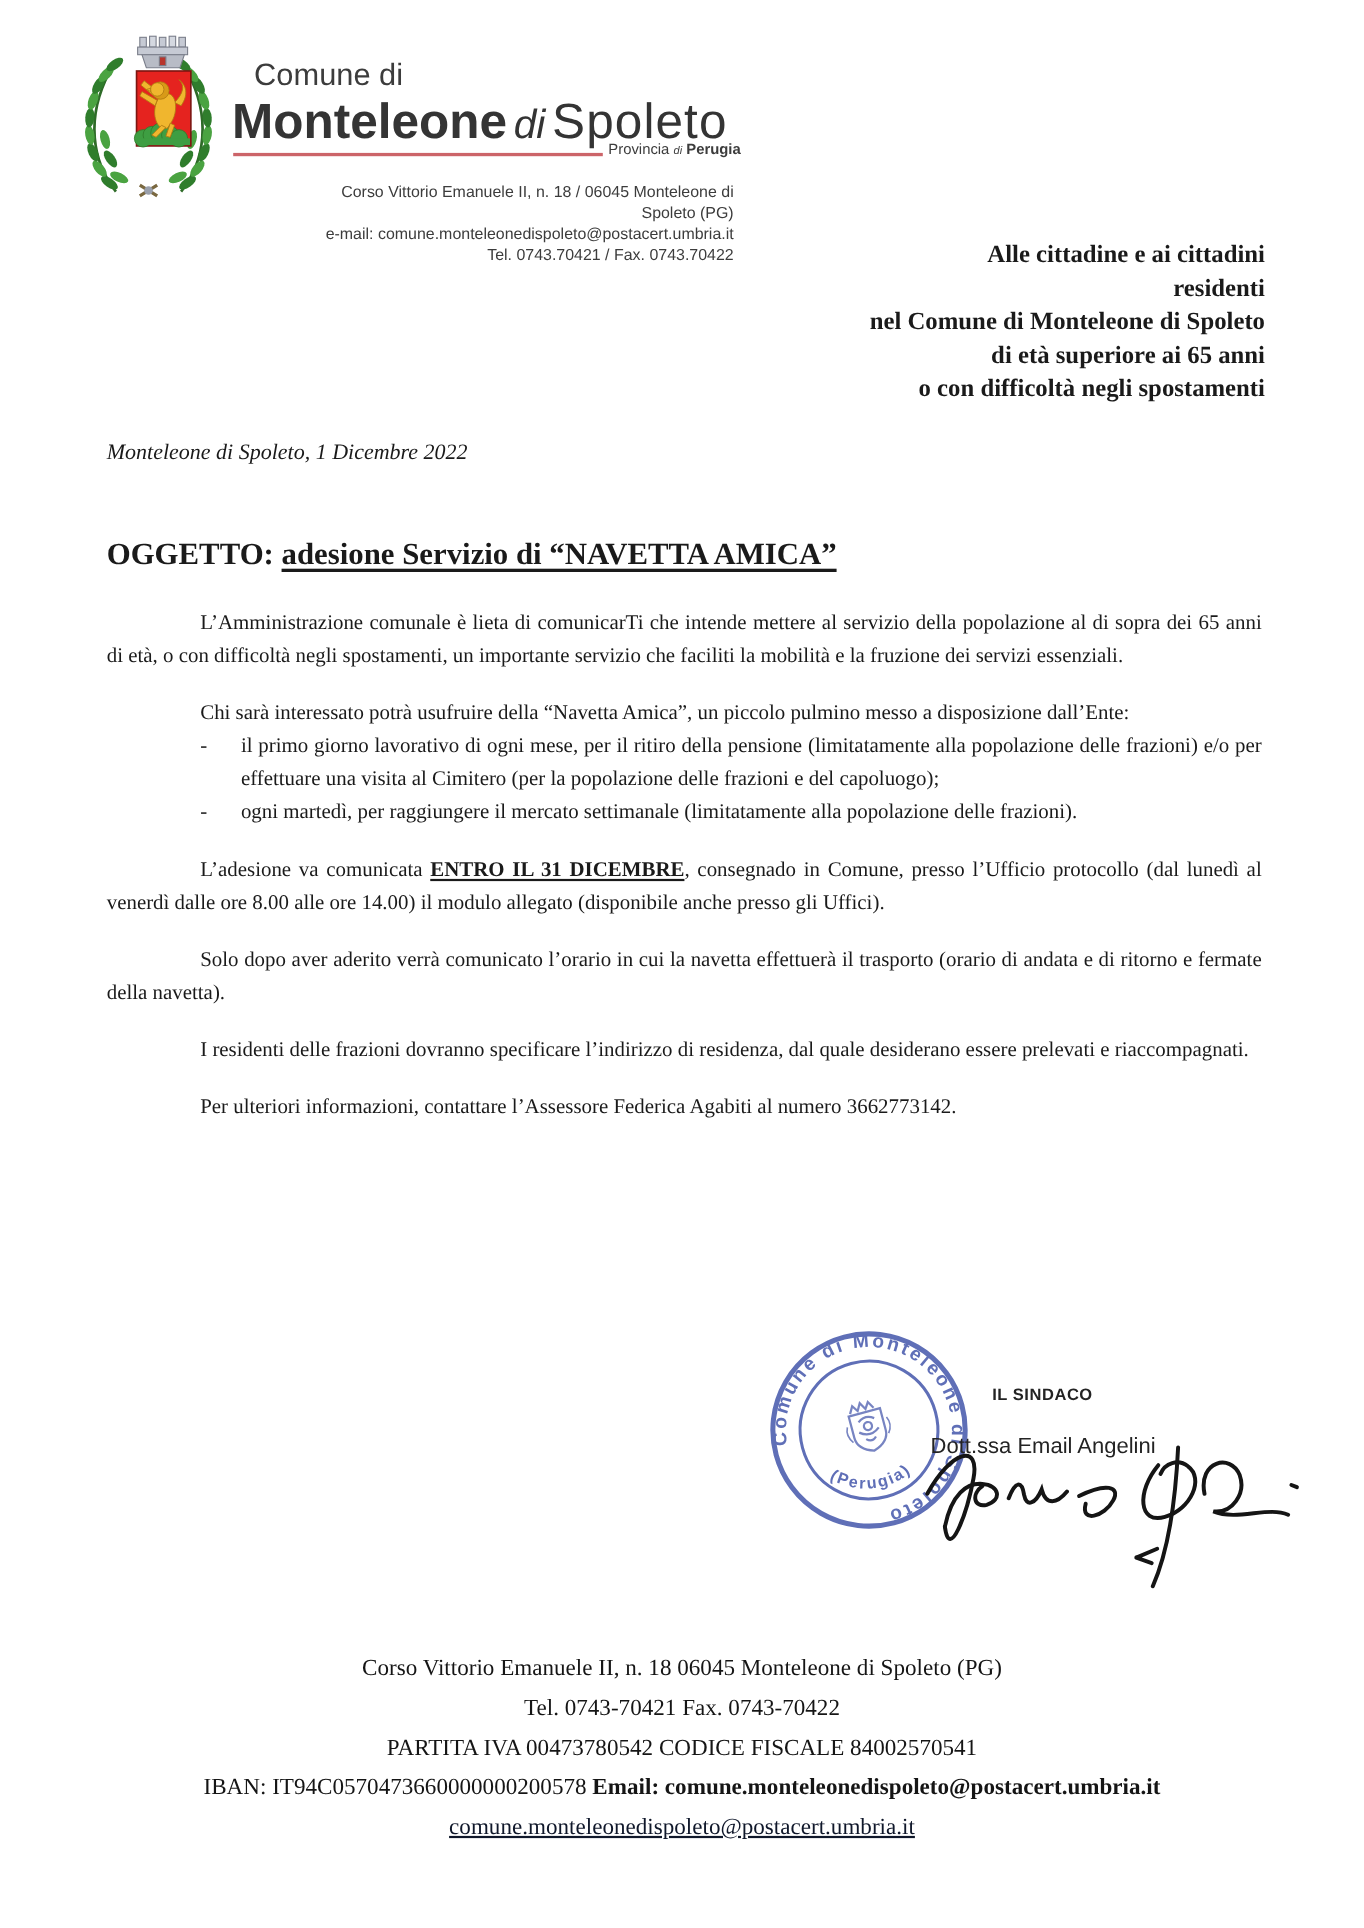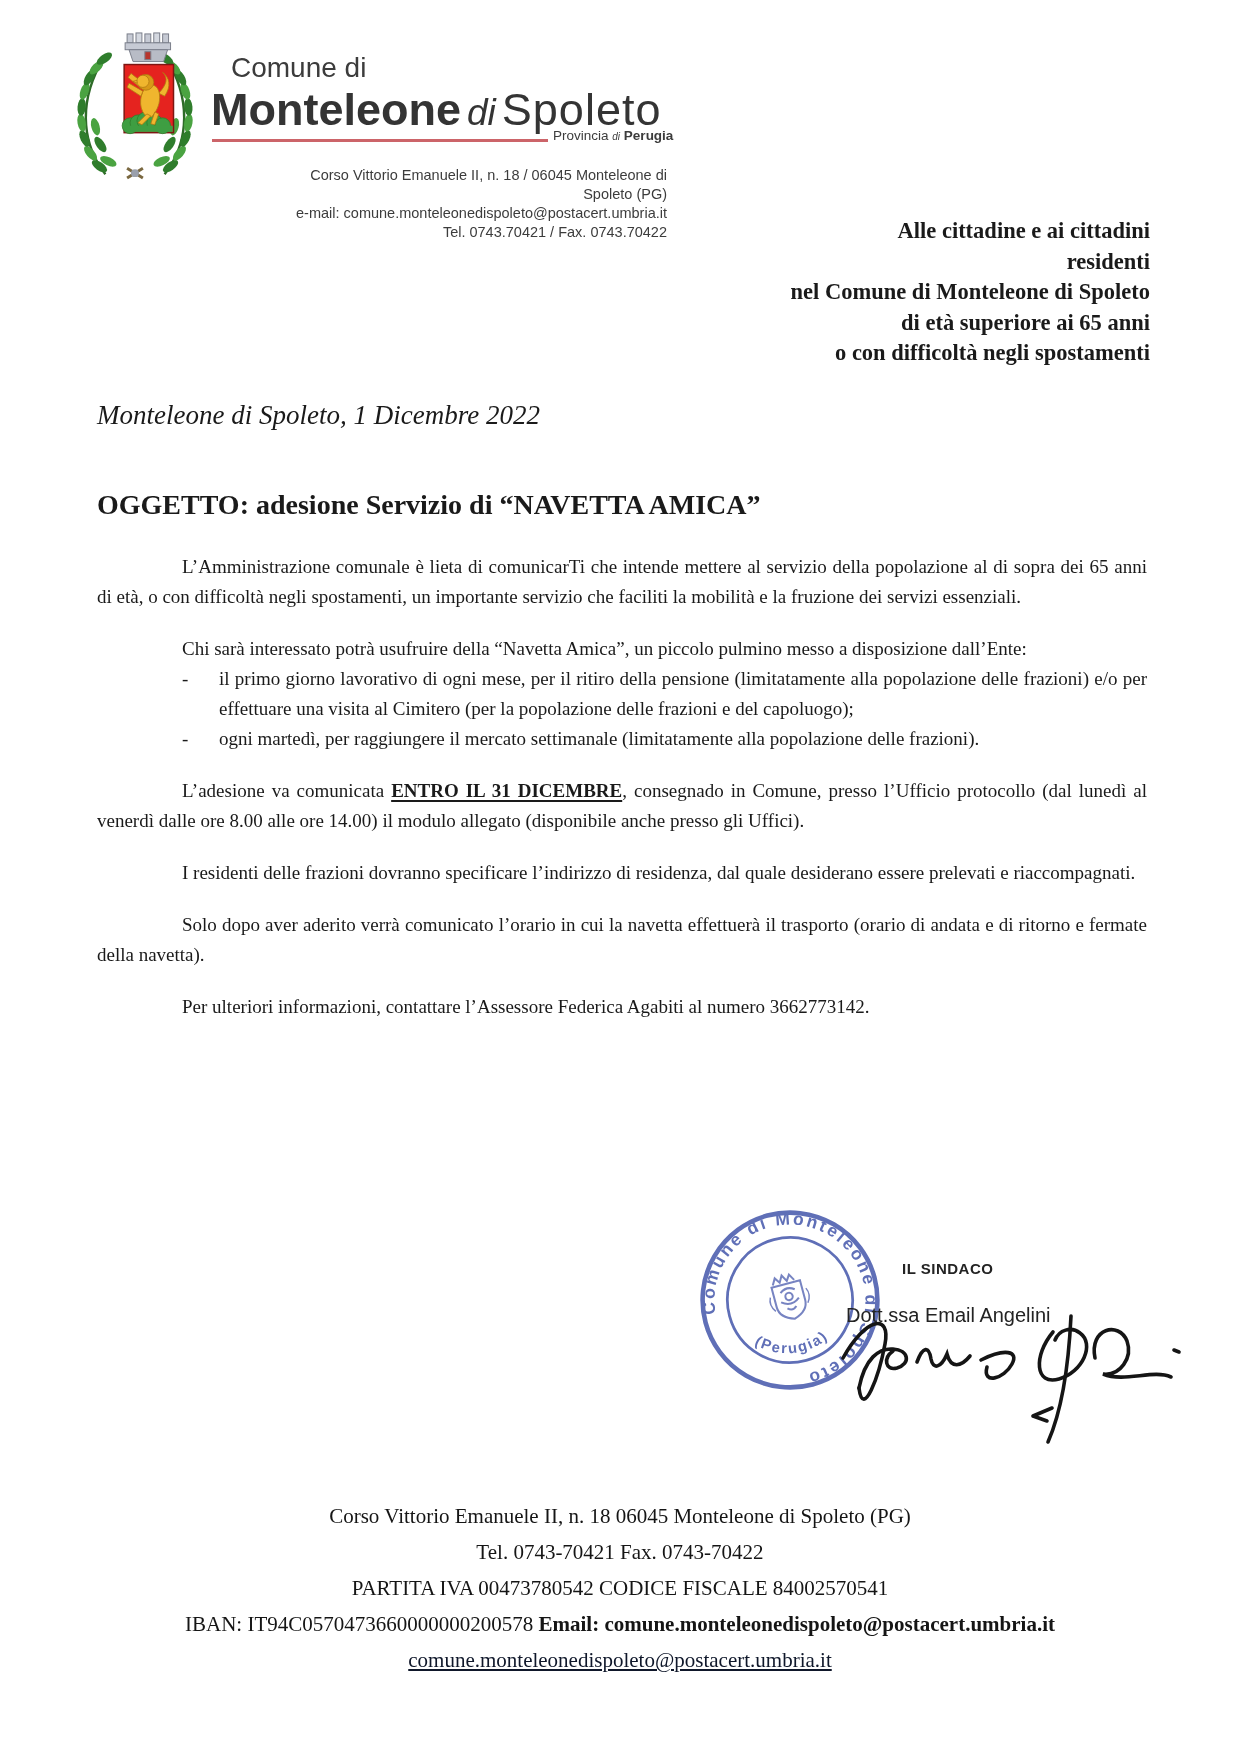--- a/index.html
+++ b/index.html
@@ -25,23 +25,23 @@
   .hdr-prov{position:absolute;left:553px;top:128px;white-space:nowrap;
     font-family:"Liberation Sans",sans-serif;font-size:13.5px;color:#3c3c3c;}
   .hdr-prov .p-di{font-style:italic;font-size:10px;}
   .hdr-prov .p-bold{font-weight:bold;}
   .hdr-address{position:absolute;left:277px;top:166px;width:390px;text-align:right;
     font-family:"Liberation Sans",sans-serif;font-size:14.5px;line-height:19px;color:#3c3c3c;}
   
   .recipient{position:absolute;left:97px;top:216px;width:1053px;text-align:right;
     font-weight:bold;font-size:22.5px;line-height:30.5px;}
   
-  .dateline{position:absolute;left:97px;top:400px;font-style:italic;font-size:27px;}
+  .dateline{position:absolute;left:97px;top:400px;font-style:italic;font-size:20px;}
   .subject{position:absolute;left:97px;top:489px;font-weight:bold;font-size:28px;white-space:nowrap;}
-  .subject .subj-underl{text-decoration-thickness:2.5px;text-underline-offset:4px;}
+  .subject .subj-underl{text-decoration:underline;text-decoration-thickness:2.5px;text-underline-offset:4px;}
   
   .body-text{position:absolute;left:97px;top:552px;width:1050px;
     font-size:19px;line-height:30px;text-align:justify;}
   .body-text p{margin:0 0 22px 0;text-indent:85px;}
   .body-text p.no-gap{margin-bottom:0;}
   .bullets{margin:0 0 22px 0;}
   .bullet{position:relative;padding-left:122px;text-align:justify;}
   .bullet .dash{position:absolute;left:85px;top:0;}
   .bold-u{font-weight:bold;text-decoration:underline;text-decoration-thickness:2px;text-underline-offset:3px;}
   
@@ -162,22 +162,22 @@
   <div class="subject"><span>OGGETTO:</span> <span class="subj-underl">adesione Servizio di “NAVETTA AMICA”</span></div>
 
   <div class="body-text">
     <p>L’Amministrazione comunale è lieta di comunicarTi che intende mettere al servizio della popolazione al di sopra dei 65 anni di età, o con difficoltà negli spostamenti, un importante servizio che faciliti la mobilità e la fruzione dei servizi essenziali.</p>
     <p class="no-gap">Chi sarà interessato potrà usufruire della “Navetta Amica”, un piccolo pulmino messo a disposizione dall’Ente:</p>
     <div class="bullets">
       <div class="bullet"><span class="dash">-</span><span>il primo giorno lavorativo di ogni mese, per il ritiro della pensione (limitatamente alla popolazione delle frazioni) e/o per effettuare una visita al Cimitero (per la popolazione delle frazioni e del capoluogo);</span></div>
       <div class="bullet"><span class="dash">-</span><span>ogni martedì, per raggiungere il mercato settimanale (limitatamente alla popolazione delle frazioni).</span></div>
     </div>
     <p><span>L’adesione va comunicata </span><span class="bold-u">ENTRO IL 31 DICEMBRE</span><span>, consegnado in Comune, presso l’Ufficio protocollo (dal lunedì al venerdì dalle ore 8.00 alle ore 14.00) il modulo allegato (disponibile anche presso gli Uffici).</span></p>
+    <p>Solo dopo aver aderito verrà comunicato l’orario in cui la navetta effettuerà il trasporto (orario di andata e di ritorno e fermate della navetta).</p>
     <p>I residenti delle frazioni dovranno specificare l’indirizzo di residenza, dal quale desiderano essere prelevati e riaccompagnati.</p>
-    <p>Solo dopo aver aderito verrà comunicato l’orario in cui la navetta effettuerà il trasporto (orario di andata e di ritorno e fermate della navetta).</p>
     <p>Per ulteriori informazioni, contattare l’Assessore Federica Agabiti al numero 3662773142.</p>
   </div>
 
   <svg class="stamp" viewBox="0 0 200 200">
     <defs>
       <path id="stampRing" d="M 18 100 A 82 82 0 1 1 182 100 A 82 82 0 1 1 18 100" fill="none"></path>
       <path id="stampBottom" d="M 38 120 A 70 70 0 0 0 162 120" fill="none"></path>
     </defs>
     <circle cx="100" cy="100" r="95" fill="none" stroke="#4456ab" stroke-width="5"></circle>
     <circle cx="100" cy="100" r="68" fill="none" stroke="#4456ab" stroke-width="3"></circle>

